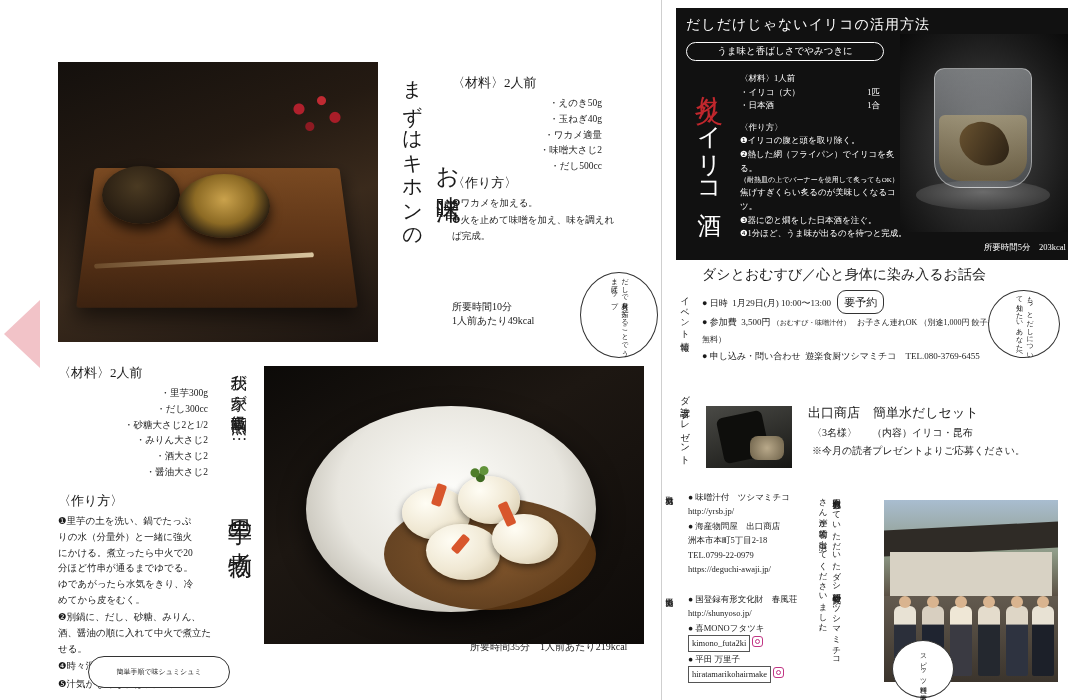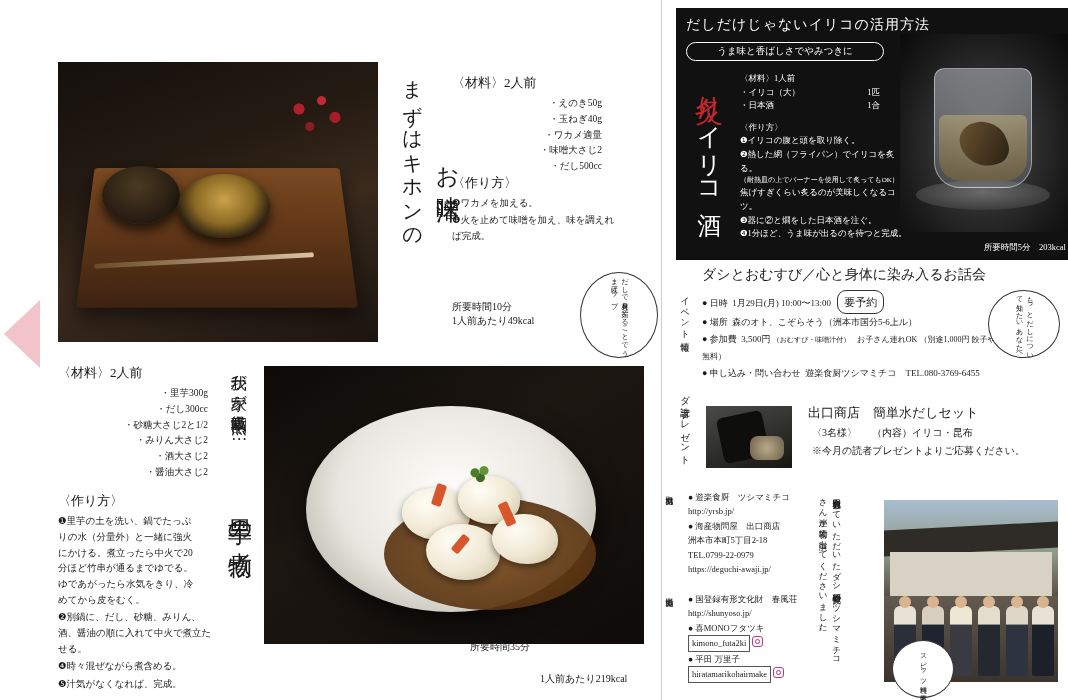--- a/index.html
+++ b/index.html
@@ -351,22 +351,25 @@
 
   <div class="abs recipe-block" style="left:58px;top:490px;width:158px;">
     <div class="rb-head">〈作り方〉</div>
     <p style="margin:0 16px 2px 0;">❶里芋の土を洗い、鍋でたっぷりの水（分量外）と一緒に強火にかける。煮立ったら中火で20分ほど竹串が通るまでゆでる。ゆであがったら水気をきり、冷めてから皮をむく。</p>
     <p style="margin:0 0 2px 0;">❷別鍋に、だし、砂糖、みりん、酒、醤油の順に入れて中火で煮立たせる。</p>
     <p style="margin:0 0 2px 0;">❹時々混ぜながら煮含める。</p>
     <p style="margin:0 0 2px 0;">❺汁気がなくなれば、完成。</p>
   </div>
 
   <div class="abs sm" style="left:470px;top:640px;">所要時間35分</div>
-  <div class="abs sm" style="left:540px;top:640px;margin-top:32px;">1人前あたり219kcal</div>
-
+  <div class="abs sm" style="left:540px;top:640px;">1人前あたり219kcal</div>
+
+  <div class="abs bubble" style="left:88px;top:656px;width:140px;height:30px;border-radius:16px;">
+    <span class="tiny">簡単手順で味シュミシュミ</span>
+  </div>
 
   <div class="abs vdiv"></div>
 
   <div class="abs panel-iriko">
     <div class="iriko-title">だしだけじゃないイリコの活用方法</div>
     <div class="iriko-sub">うま味と香ばしさでやみつきに</div>
 
     <div class="iriko-vtitle vert">
       <span class="red">炙り</span><span>イリコ酒</span>
     </div>
@@ -412,24 +415,20 @@
     </div>
     <div class="abs" style="left:26px;top:0;font-size:14px;">ダシとおむすび／心と身体に染み入るお話会</div>
 
     <div class="event-list" style="top:24px;left:26px;">
       <div>
         <span>● 日時</span>
         &nbsp;<span>1月29日(月) 10:00〜13:00</span>
         <span class="badge">要予約</span>
       </div>
       <div>
-        <span>● 場所</span>
-        &nbsp;<span>森のオト、こぞらそう（洲本市国分5-6上ル）</span>
-      </div>
-      <div>
         <span>● 参加費</span>
         &nbsp;<span>3,500円</span>
         <span class="tiny">（おむすび・味噌汁付）</span>
         &nbsp;&nbsp;<span class="xs">お子さん連れOK （別途1,000円 餃子やウェアする場合無料）</span>
       </div>
       <div>
         <span>● 申し込み・問い合わせ</span>
         &nbsp;<span>遊楽食厨ツシマミチコ　TEL.080-3769-6455</span>
       </div>
     </div>
@@ -451,21 +450,21 @@
     <div class="abs sm" style="left:136px;top:40px;">〈3名様〉</div>
     <div class="abs sm" style="left:196px;top:40px;">（内容）イリコ・昆布</div>
     <div class="abs sm" style="left:136px;top:58px;">※今月の読者プレゼントよりご応募ください。</div>
   </div>
 
   <div class="abs credit">
     <div class="abs vert xs" style="left:-14px;top:0;height:56px;">
       <span>取材協力</span>
     </div>
     <div style="margin-left:12px;">
-      <div>● 遊楽食厨　ツシマミチコ</div>
+      <div>● 味噌汁付　ツシマミチコ</div>
       <div>http://yrsb.jp/</div>
       <div>● 海産物問屋　出口商店</div>
       <div>洲本市本町5丁目2-18</div>
       <div>TEL.0799-22-0979</div>
       <div>https://deguchi-awaji.jp/</div>
     </div>
   </div>
 
   <div class="abs credit" style="top:592px;">
     <div class="abs vert xs" style="left:-14px;top:0;height:56px;">

